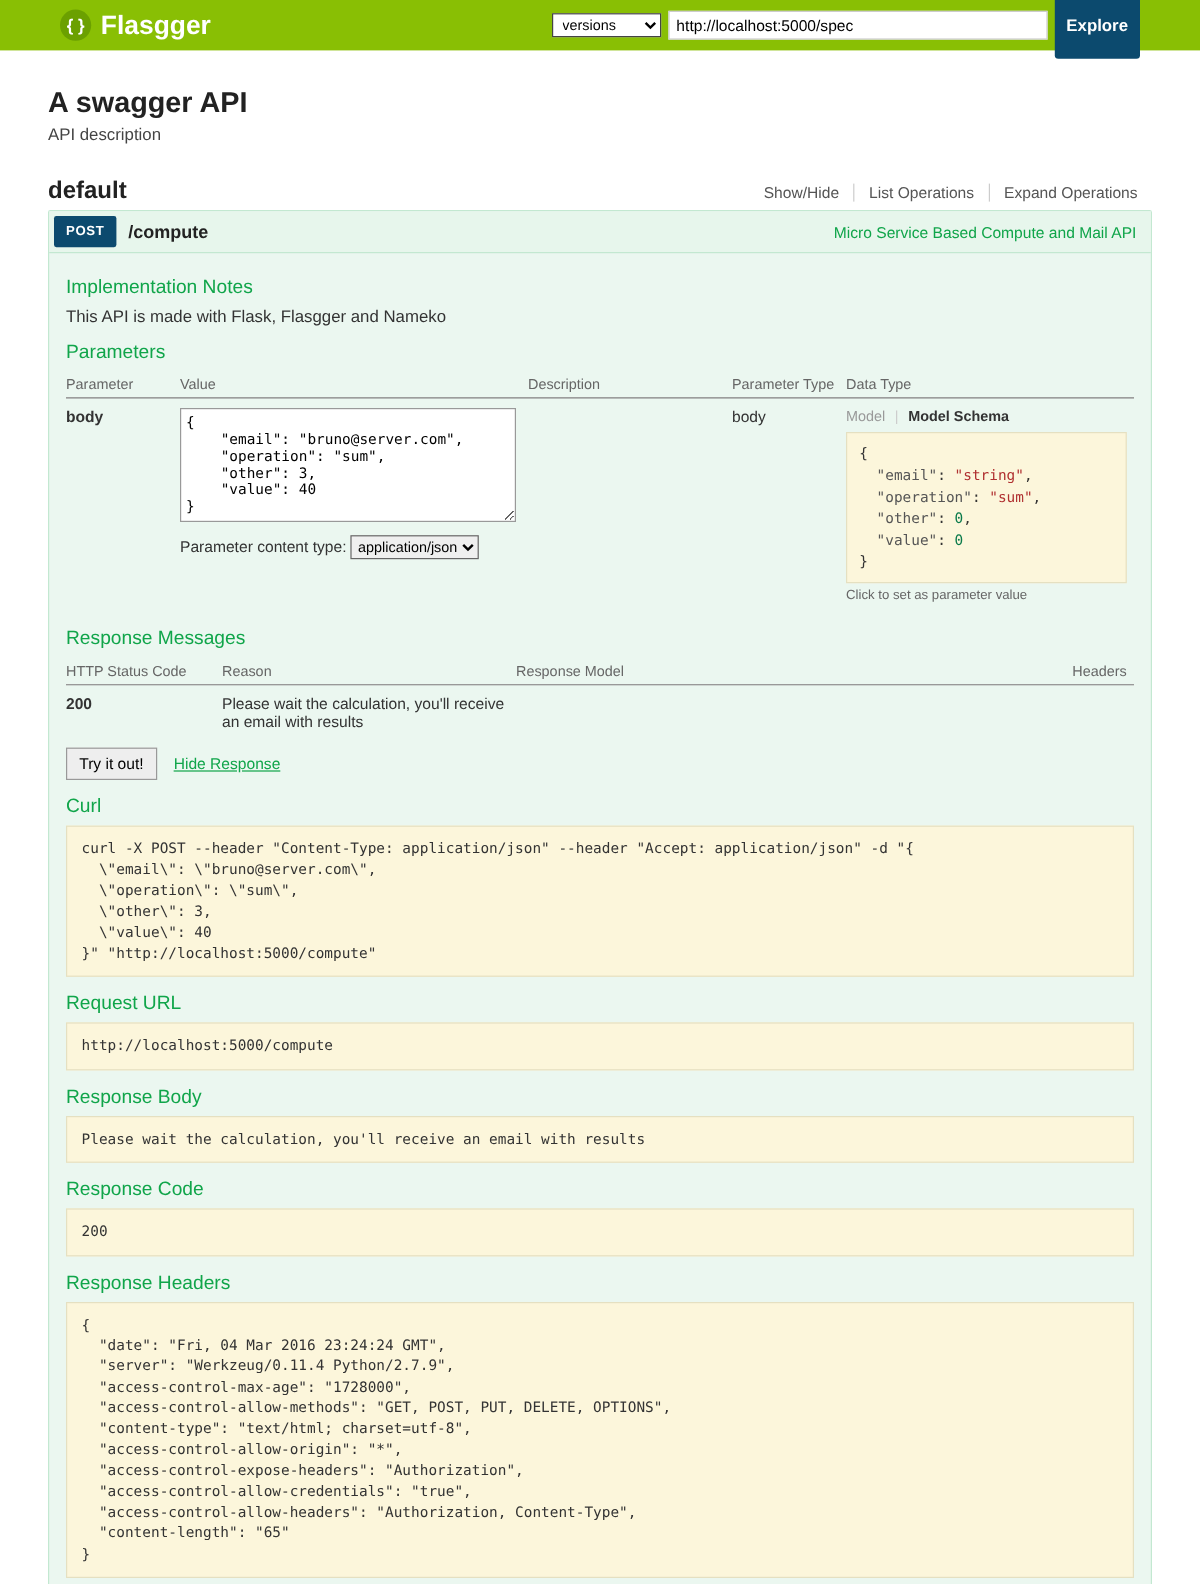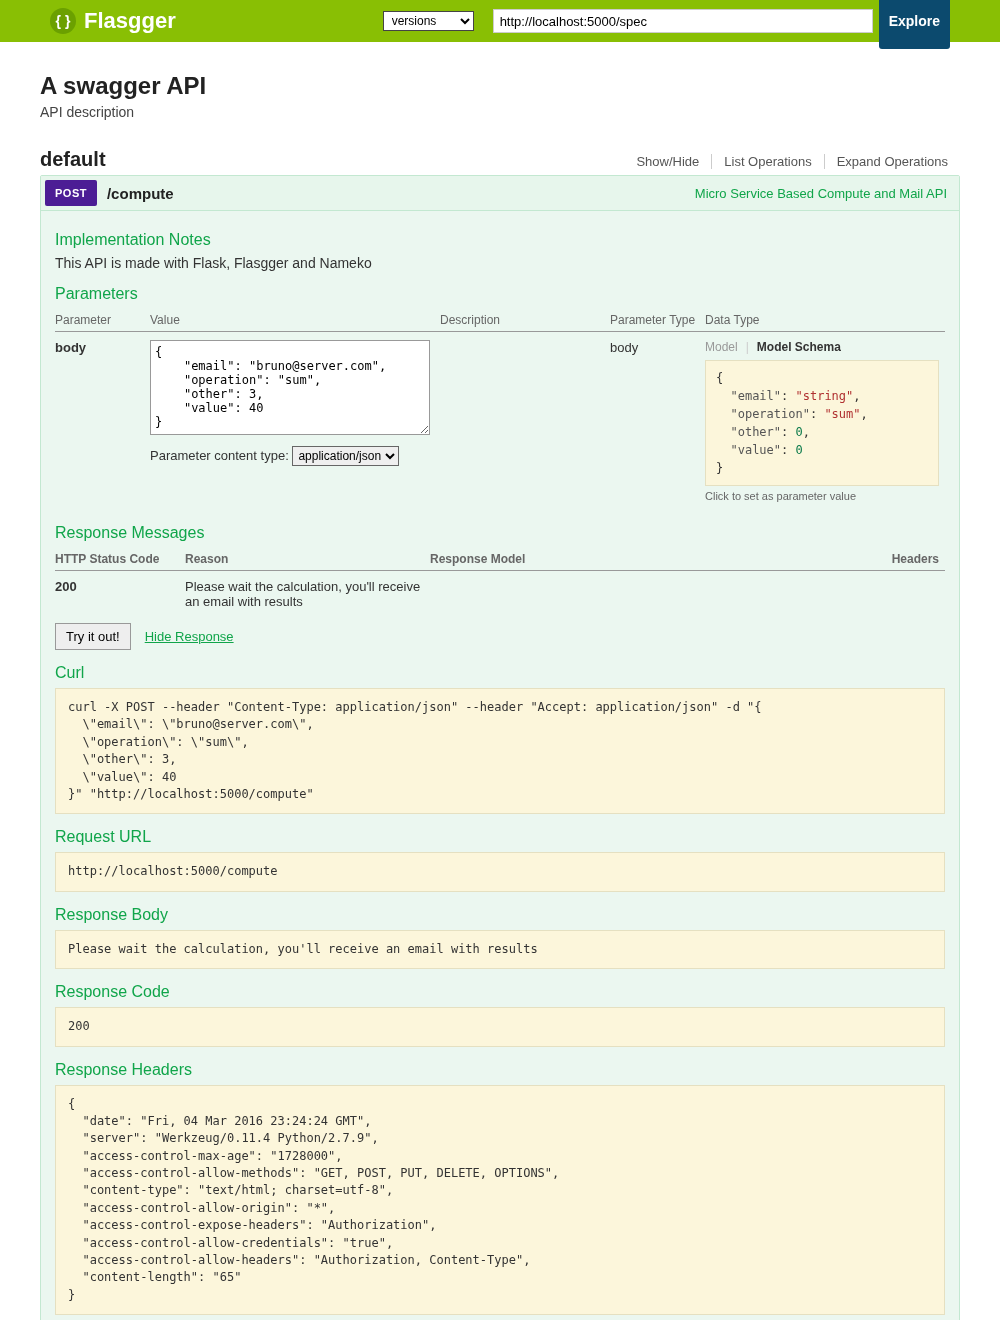--- a/index.html
+++ b/index.html
@@ -3,38 +3,38 @@
 <meta charset="utf-8">
 <style>
 * { box-sizing: border-box; margin: 0; padding: 0; }
 body { font-family: "Helvetica Neue", Arial, sans-serif; font-size: 14px; color: #333; background: #fff; }
 
 .navbar { background: #89bf04; height: 42px; display: flex; align-items: center; padding: 0 50px; }
 .logo-wrap { display: flex; align-items: center; gap: 8px; }
 .logo-circle { width: 26px; height: 26px; background: #6ba000; border-radius: 50%; display: flex; align-items: center; justify-content: center; color: #fff; font-size: 14px; font-weight: bold; }
 .logo-text { color: #fff; font-size: 22px; font-weight: bold; }
 .nav-spacer { flex: 1; }
-.nav-select { background: #fff; border: 1px solid #444; font-size: 12px; padding: 1px 20px 1px 4px; height: 20px; margin-right: 19px; }
-.nav-input { width: 380px; height: 24px; border: 1px solid #ccc; padding: 0 6px; font-size: 13px; margin-right: 6px; }
+.nav-select { background: #fff; border: 1px solid #444; font-size: 12px; padding: 1px 20px 1px 4px; height: 20px; margin-right: 6px; }
+.nav-input { width: 316px; height: 24px; border: 1px solid #ccc; padding: 0 6px; font-size: 13px; margin-right: 6px; }
 .nav-btn { background: #0c4a6e; color: #fff; border: none; padding: 20px 10px; font-size: 14px; font-weight: bold; border-radius: 3px; cursor: pointer; }
 
 .container { width: 920px; margin: 0 auto; padding: 0 0 20px 0; }
 .api-title { font-size: 24px; font-weight: bold; margin-top: 30px; margin-bottom: 4px; color: #222; }
 .api-desc { color: #444; font-size: 14px; margin-bottom: 28px; }
 
 .tag-row { display: flex; align-items: baseline; border-bottom: none; margin-bottom: 4px; }
 .tag-name { font-size: 20px; font-weight: bold; color: #222; flex-shrink: 0; }
 .tag-spacer { flex: 1; }
 .tag-actions { display: flex; gap: 0; font-size: 13px; color: #555; }
 .tag-actions span { padding: 0 12px; cursor: pointer; }
 .tag-actions span + span { border-left: 1px solid #ccc; }
 
 .op-wrap { background: #ebf7f0; border: 1px solid #c3e8d1; border-radius: 2px; padding-bottom: 14px; }
 .op-header { display: flex; align-items: center; padding: 4px 12px 4px 4px; background: #e7f6ec; border-bottom: 1px solid #c3e8d1; }
-.op-method { background: #4c1d95; color: #fff; font-size: 11px; font-weight: bold; padding: 7px 10px; border-radius: 2px; letter-spacing: 0.5px; }
+.op-method { background: #0c4a6e; color: #fff; font-size: 11px; font-weight: bold; padding: 7px 10px; border-radius: 2px; letter-spacing: 0.5px; }
 .op-path { margin-left: 10px; font-size: 15px; font-weight: bold; color: #222; }
 .op-summary { margin-left: auto; color: #10a54a; font-size: 13px; }
 
 .op-body { padding: 12px 14px 4px 14px; }
 .section-h { color: #10a54a; font-size: 16px; font-weight: normal; margin-top: 14px; margin-bottom: 6px; }
 .section-h.first { margin-top: 8px; }
 .notes-text { font-size: 14px; color: #333; }
 
 .tbl { width: 100%; border-collapse: collapse; margin-top: 4px; }
 .tbl th { text-align: left; font-weight: normal; color: #666; font-size: 12px; padding: 4px 6px 4px 0; border-bottom: 1px solid #999; }
@@ -50,21 +50,21 @@
 .dt-sep { color: #ccc; }
 .dt-tab-active { font-weight: bold; color: #333; cursor: pointer; }
 
 .schema-box { background: #fcf6db; border: 1px solid #e5e0c1; padding: 8px 10px; font-family: monospace; font-size: 12px; white-space: pre; line-height: 1.5; }
 .schema-box .k { color: #555; }
 .schema-box .vs { color: #b03030; }
 .schema-box .vn { color: #0a7a4a; }
 .schema-hint { font-size: 11px; color: #666; margin-top: 4px; }
 
 .resp-tbl { width: 100%; border-collapse: collapse; }
-.resp-tbl th { text-align: left; font-weight: bold; color: #666; font-size: 12px; padding: 4px 6px 4px 0; border-bottom: 1px solid #999; margin-left: 16px; }
+.resp-tbl th { text-align: left; font-weight: normal; color: #666; font-size: 12px; padding: 4px 6px 4px 0; border-bottom: 1px solid #999; margin-left: 16px; }
 .resp-tbl td { padding: 8px 6px 8px 0; font-size: 13px; color: #333; vertical-align: top; }
 .resp-tbl .code-cell { font-weight: bold; }
 
 .try-row { margin-top: 6px; display: flex; align-items: center; gap: 14px; }
 .try-btn { background: #eee; border: 1px solid #999; padding: 5px 10px; font-size: 13px; cursor: pointer; }
 .hide-link { color: #10a54a; font-size: 13px; text-decoration: underline; cursor: pointer; }
 
 .codeblock { background: #fcf6db; border: 1px solid #e5e0c1; padding: 10px 12px; font-family: monospace; font-size: 12px; white-space: pre; line-height: 1.45; overflow-x: auto; }
 </style>
 </head>

